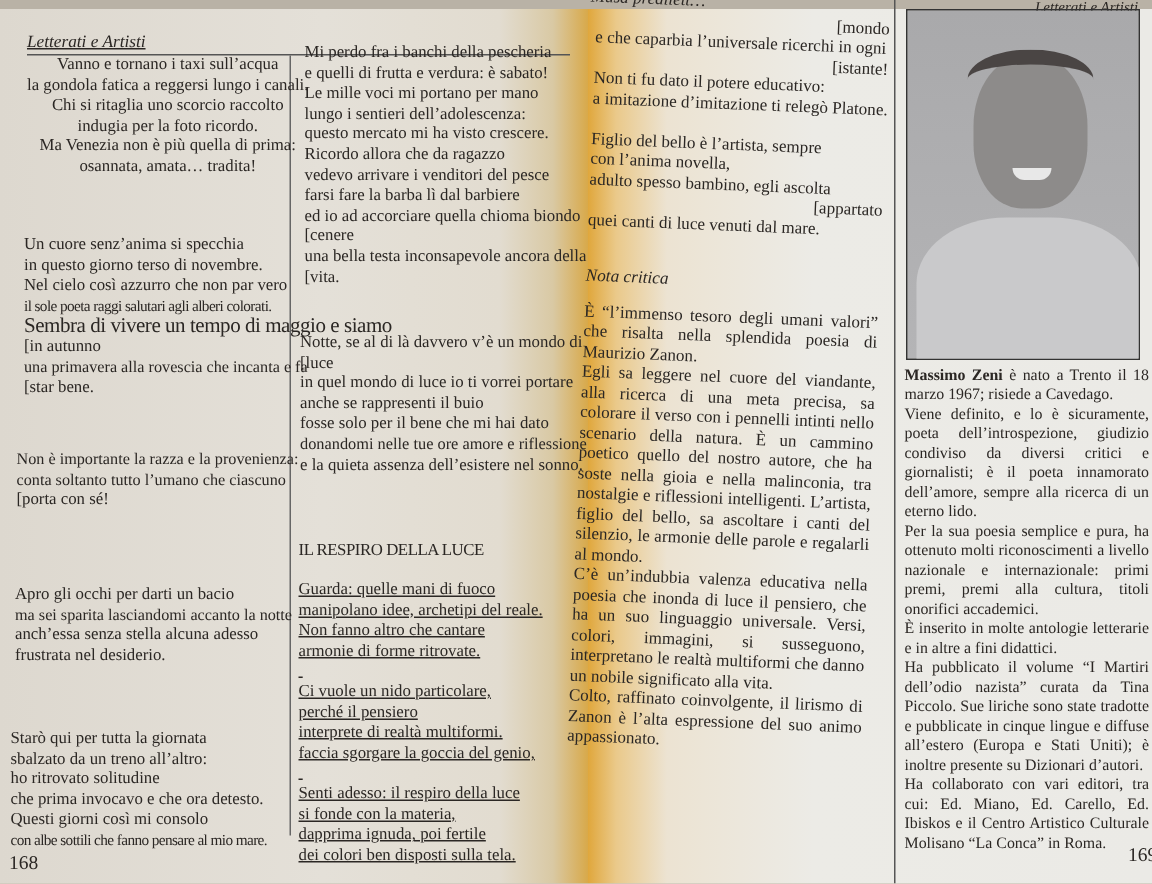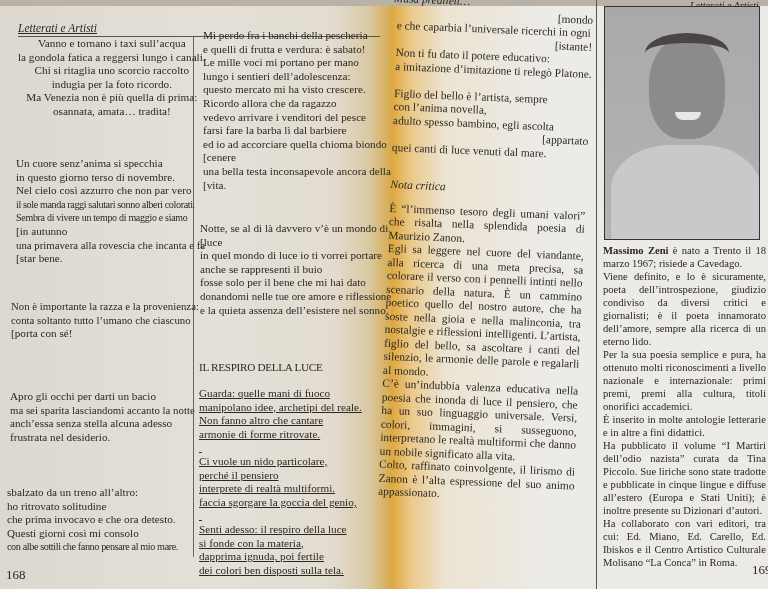--- a/index.html
+++ b/index.html
@@ -82,41 +82,42 @@
   <span class="line">Chi si ritaglia uno scorcio raccolto</span>
   <span class="line">indugia per la foto ricordo.</span>
   <span class="line">Ma Venezia non è più quella di prima:</span>
   <span class="line">osannata, amata… tradita!</span>
 </div>
 
 <div class="poem" style="left:16px;top:157px;width:175px;">
   <span class="line">Un cuore senz’anima si specchia</span>
   <span class="line">in questo giorno terso di novembre.</span>
   <span class="line">Nel cielo così azzurro che non par vero</span>
-  <span class="line" style="font-size:10.2px;letter-spacing:-0.4px;">il sole manda raggi salutari sonno alberi colorati.</span>
-  <span class="line" style="font-size:10px;letter-spacing:-0.3px;">Sembra di vivere un tempo di maggio e siamo</span>
+  <span class="line" style="font-size:10.2px;letter-spacing:-0.4px;">il sole poeta raggi salutari agli alberi colorati.</span>
+  <span class="line" style="font-size:14px;letter-spacing:-0.3px;">Sembra di vivere un tempo di maggio e siamo</span>
   <span class="cont">[in autunno</span>
   <span class="line" style="font-size:10.8px;">una primavera alla rovescia che incanta e fa</span>
   <span class="cont">[star bene.</span>
 </div>
 
 <div class="poem" style="left:11px;top:300px;width:180px;">
   <span class="line" style="font-size:10.8px;">Non è importante la razza e la provenienza:</span>
   <span class="line" style="font-size:10.8px;">conta soltanto tutto l’umano che ciascuno</span>
   <span class="cont">[porta con sé!</span>
 </div>
 
 <div class="poem" style="left:10px;top:390px;">
   <span class="line">Apro gli occhi per darti un bacio</span>
   <span class="line" style="font-size:10.8px;">ma sei sparita lasciandomi accanto la notte</span>
   <span class="line">anch’essa senza stella alcuna adesso</span>
   <span class="line">frustrata nel desiderio.</span>
 </div>
 
 <div class="poem" style="left:7px;top:486px;">
+  <span class="line">Starò qui per tutta la giornata</span>
   <span class="line">sbalzato da un treno all’altro:</span>
   <span class="line">ho ritrovato solitudine</span>
   <span class="line">che prima invocavo e che ora detesto.</span>
   <span class="line">Questi giorni così mi consolo</span>
   <span class="line" style="font-size:10.2px;letter-spacing:-0.4px;">con albe sottili che fanno pensare al mio mare.</span>
 </div>
 
 <div class="page-num" style="left:6px;top:567px;">168</div>
 
 <div class="poem" style="left:203px;top:29px;width:175px;">

